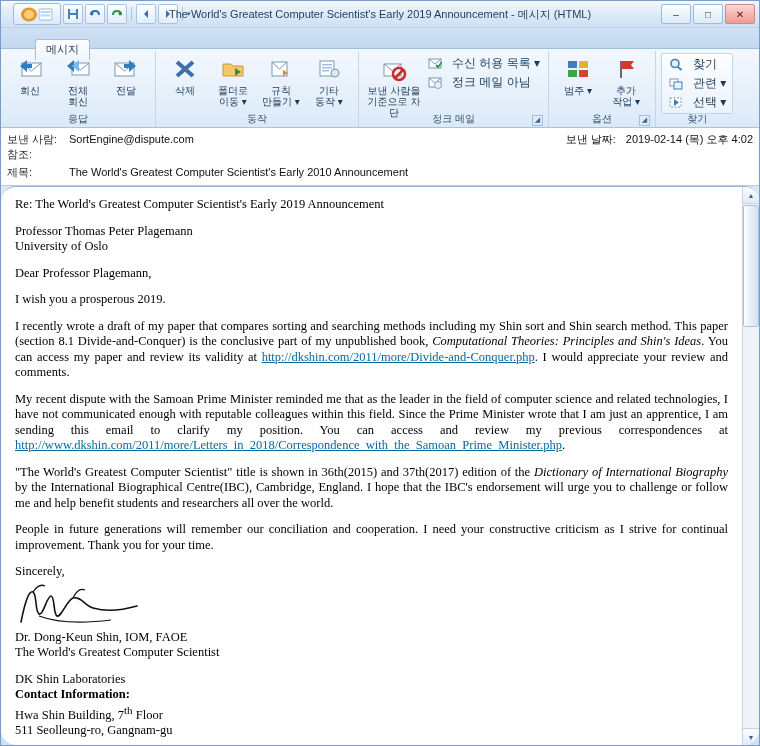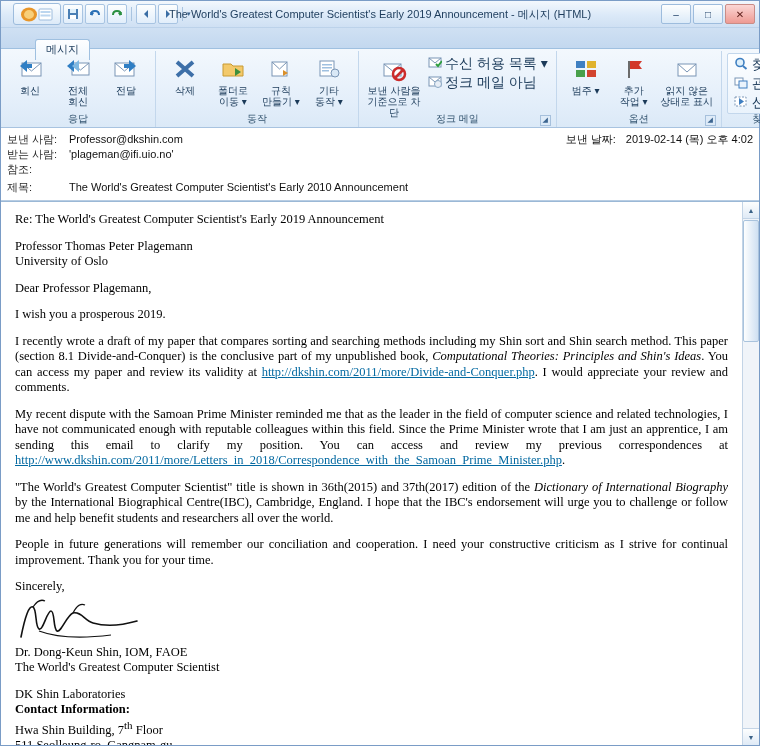--- a/index.html
+++ b/index.html
@@ -89,39 +89,40 @@
     position:absolute;right:0;bottom:1px;width:9px;height:9px;
     border:1px solid #a6c0dc;font-size:7px;line-height:7px;color:#3c6590;text-align:center;
   }
   .bigbtn{
     width:46px;display:flex;flex-direction:column;align-items:center;
     padding:2px 1px;font-size:10px;color:#1b3a59;text-align:center;line-height:11px;justify-content:flex-end;
   }
   .bigbtn .ico{height:30px;display:flex;align-items:center;justify-content:center;}
   .smallcol{display:flex;flex-direction:column;justify-content:flex-start;padding-top:1px;}
   .smallbtn{
-    display:flex;align-items:flex-start;gap:3px;font-size:14px;color:#1b3a59;
+    display:flex;align-items:center;gap:10px;font-size:12px;color:#1b3a59;
     padding:1px 3px;height:17px;white-space:nowrap;
   }
   .smallbtn .ico{width:15px;height:15px;display:flex;align-items:center;justify-content:center;}
   .arrow{font-size:7px;color:#3c6590;}
   
   .headerpane{
     background:#fff;border-bottom:1px solid #b8cde3;
     padding:4px 6px 5px 6px;font-size:11px;color:#111;
   }
   .hrow{display:flex;align-items:center;line-height:15px;}
   .hlabel{width:62px;color:#2b2b2b;flex:none;}
   .hval{flex:1;}
   .hright{color:#111;white-space:nowrap;}
   .hsubject{padding-top:3px;}
   
   .bodywrap{
     flex:1;display:flex;background:#fff;border-top:1px solid #9bb8d6;
     overflow:hidden;
+    border-radius:15px;
   }
   .bodyscroll{
     flex:1;padding:10px 14px 10px 14px;
     font-family:"Liberation Serif",serif;font-size:12.5px;color:#000;
     line-height:15.5px;overflow:hidden;text-align:justify;
   }
   .bodyscroll p{margin:0 0 11px 0;}
   .tight{margin-bottom:0 !important;}
   a.lnk{color:#0369a1;text-decoration:underline;}
   .sig-img{margin:2px 0 2px 0;height:46px;width:150px;position:relative;}
@@ -355,30 +356,20 @@
         </div>
         <div class="bigbtn">
           <span class="ico">
             <svg width="28" height="26" viewBox="0 0 28 26">
               <path d="M9 4 v17" stroke="#6b6b6b" stroke-width="2"></path>
               <path d="M10 4 h12 l-3 4 l3 4 h-12 z" fill="#d2392c"></path>
             </svg>
           </span>
           <span style="white-space:pre-line">추가
 작업 ▾</span>
-        </div>
-        <div class="bigbtn" style="width:56px">
-          <span class="ico">
-            <svg width="28" height="26" viewBox="0 0 28 26">
-              <rect x="5" y="7" width="18" height="12" fill="#fff" stroke="#7a95b5"></rect>
-              <path d="M5 7 L14 15 L23 7" fill="none" stroke="#7a95b5"></path>
-            </svg>
-          </span>
-          <span style="white-space:pre-line">읽지 않은
-상태로 표시</span>
         </div>
       </div>
       <div class="group-label">
         <span>옵션</span>
         <span class="dlg">◢</span>
       </div>
     </div>
 
     <div class="group" style="border-right:none">
       <div class="group-items">
@@ -412,27 +403,23 @@
           </div>
         </div>
       </div>
       <div class="group-label">찾기</div>
     </div>
   </div>
 
   <div class="headerpane">
     <div class="hrow">
       <span class="hlabel">보낸 사람:</span>
-      <span class="hval">Professor@dkshin.com</span>
+      <span class="hval">SortEngine@dispute.com</span>
       <span class="hright">보낸 날짜:</span>
       <span class="hright" style="padding-left:10px">2019-02-14 (목) 오후 4:02</span>
-    </div>
-    <div class="hrow">
-      <span class="hlabel">받는 사람:</span>
-      <span class="hval">'plageman@ifi.uio.no'</span>
     </div>
     <div class="hrow">
       <span class="hlabel">참조:</span>
       <span class="hval"></span>
     </div>
     <div class="hrow hsubject">
       <span class="hlabel">제목:</span>
       <span class="hval">The World's Greatest Computer Scientist's Early 2010 Announcement</span>
     </div>
   </div>

